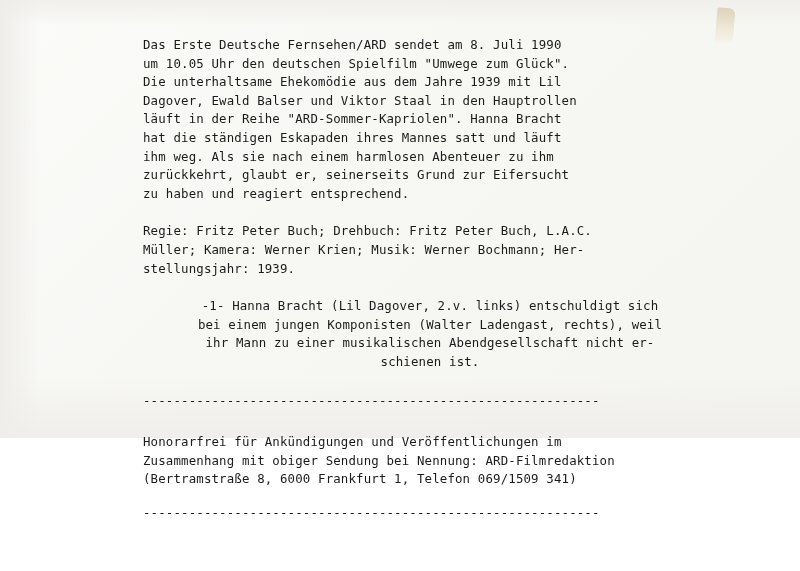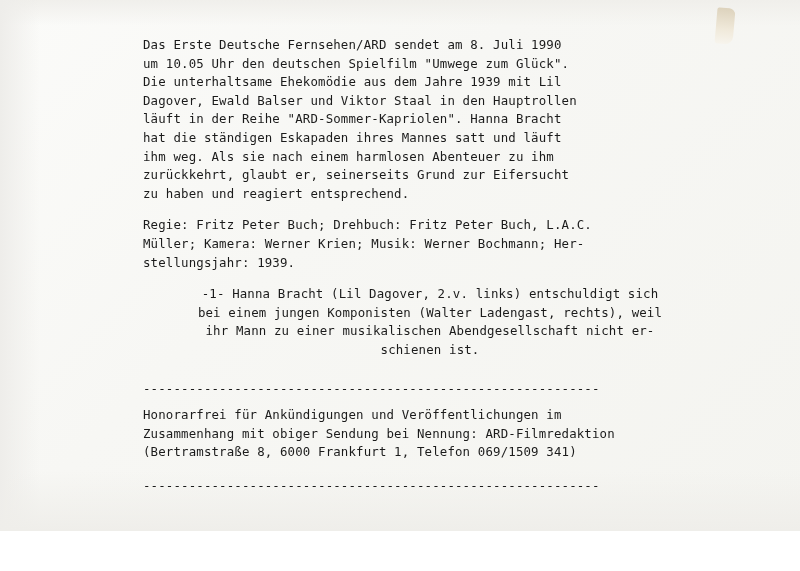--- a/index.html
+++ b/index.html
@@ -9,21 +9,21 @@
   body {
     width: 800px;
     height: 571px;
     background: #ffffff;
     font-family: "DejaVu Sans Mono", monospace;
     overflow: hidden;
   }
   .page {
     position: relative;
     width: 800px;
-    height: 531px;
+    height: 438px;
     background: linear-gradient(135deg, #fbfbf9 0%, #f7f7f4 40%, #f4f4f0 100%);
     box-sizing: border-box;
   }
   
   .paper-shade-top {
     position: absolute;
     top: 0; left: 0; right: 0;
     height: 26px;
     background: linear-gradient(#f0efeb, rgba(250,250,247,0));
     pointer-events: none;
@@ -62,38 +62,38 @@
   }
   .block {
     font-size: 12.4px;
     line-height: 18.6px;
     color: #1b1b1b;
     letter-spacing: 0.15px;
     white-space: pre-wrap;
     font-family: "DejaVu Sans Mono", monospace;
   }
   .block + .block {
-    margin-top: 13px;
+    margin-top: 19px;
   }
   .block.indented {
     padding-left: 14px;
     text-align: center;
   }
   .rule {
     font-size: 12.4px;
     line-height: 18.6px;
     color: #1b1b1b;
     letter-spacing: 0.15px;
     white-space: pre;
     overflow: hidden;
     font-family: "DejaVu Sans Mono", monospace;
   }
   .rule.top-rule { margin-top: 20px; }
   .rule.bottom-rule { margin-top: 15px; }
-  .footer-block { margin-top: 8px; }
+  .footer-block { margin-top: 23px; }
 </style>
 </head>
 <body>
 
 <div class="page">
 
   <div class="paper-shade-top"></div>
   <div class="paper-shade-left"></div>
   <div class="paper-shade-bottom"></div>
   <div class="corner-mark"></div>

